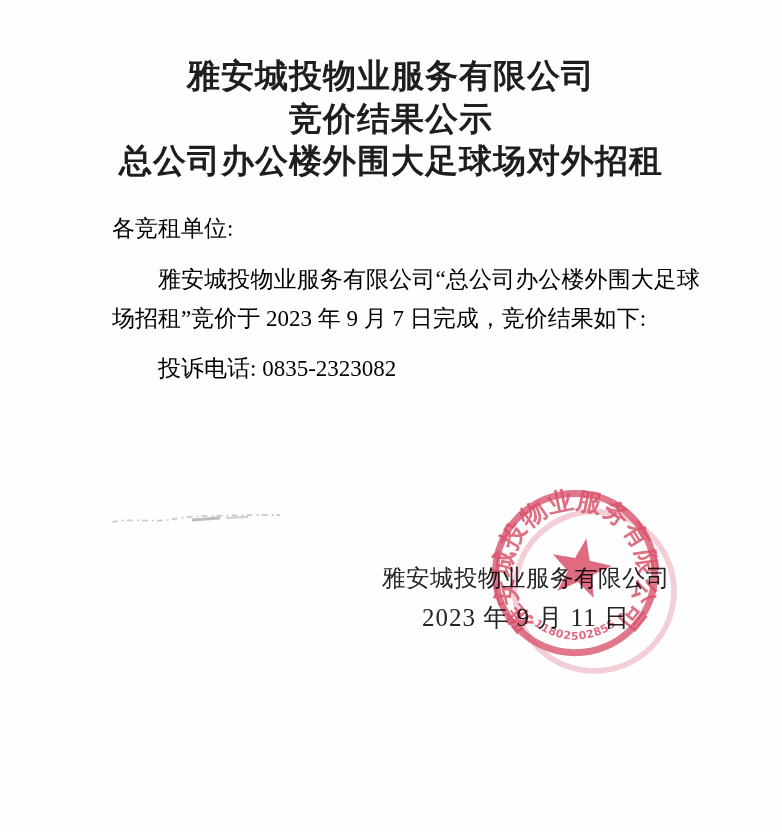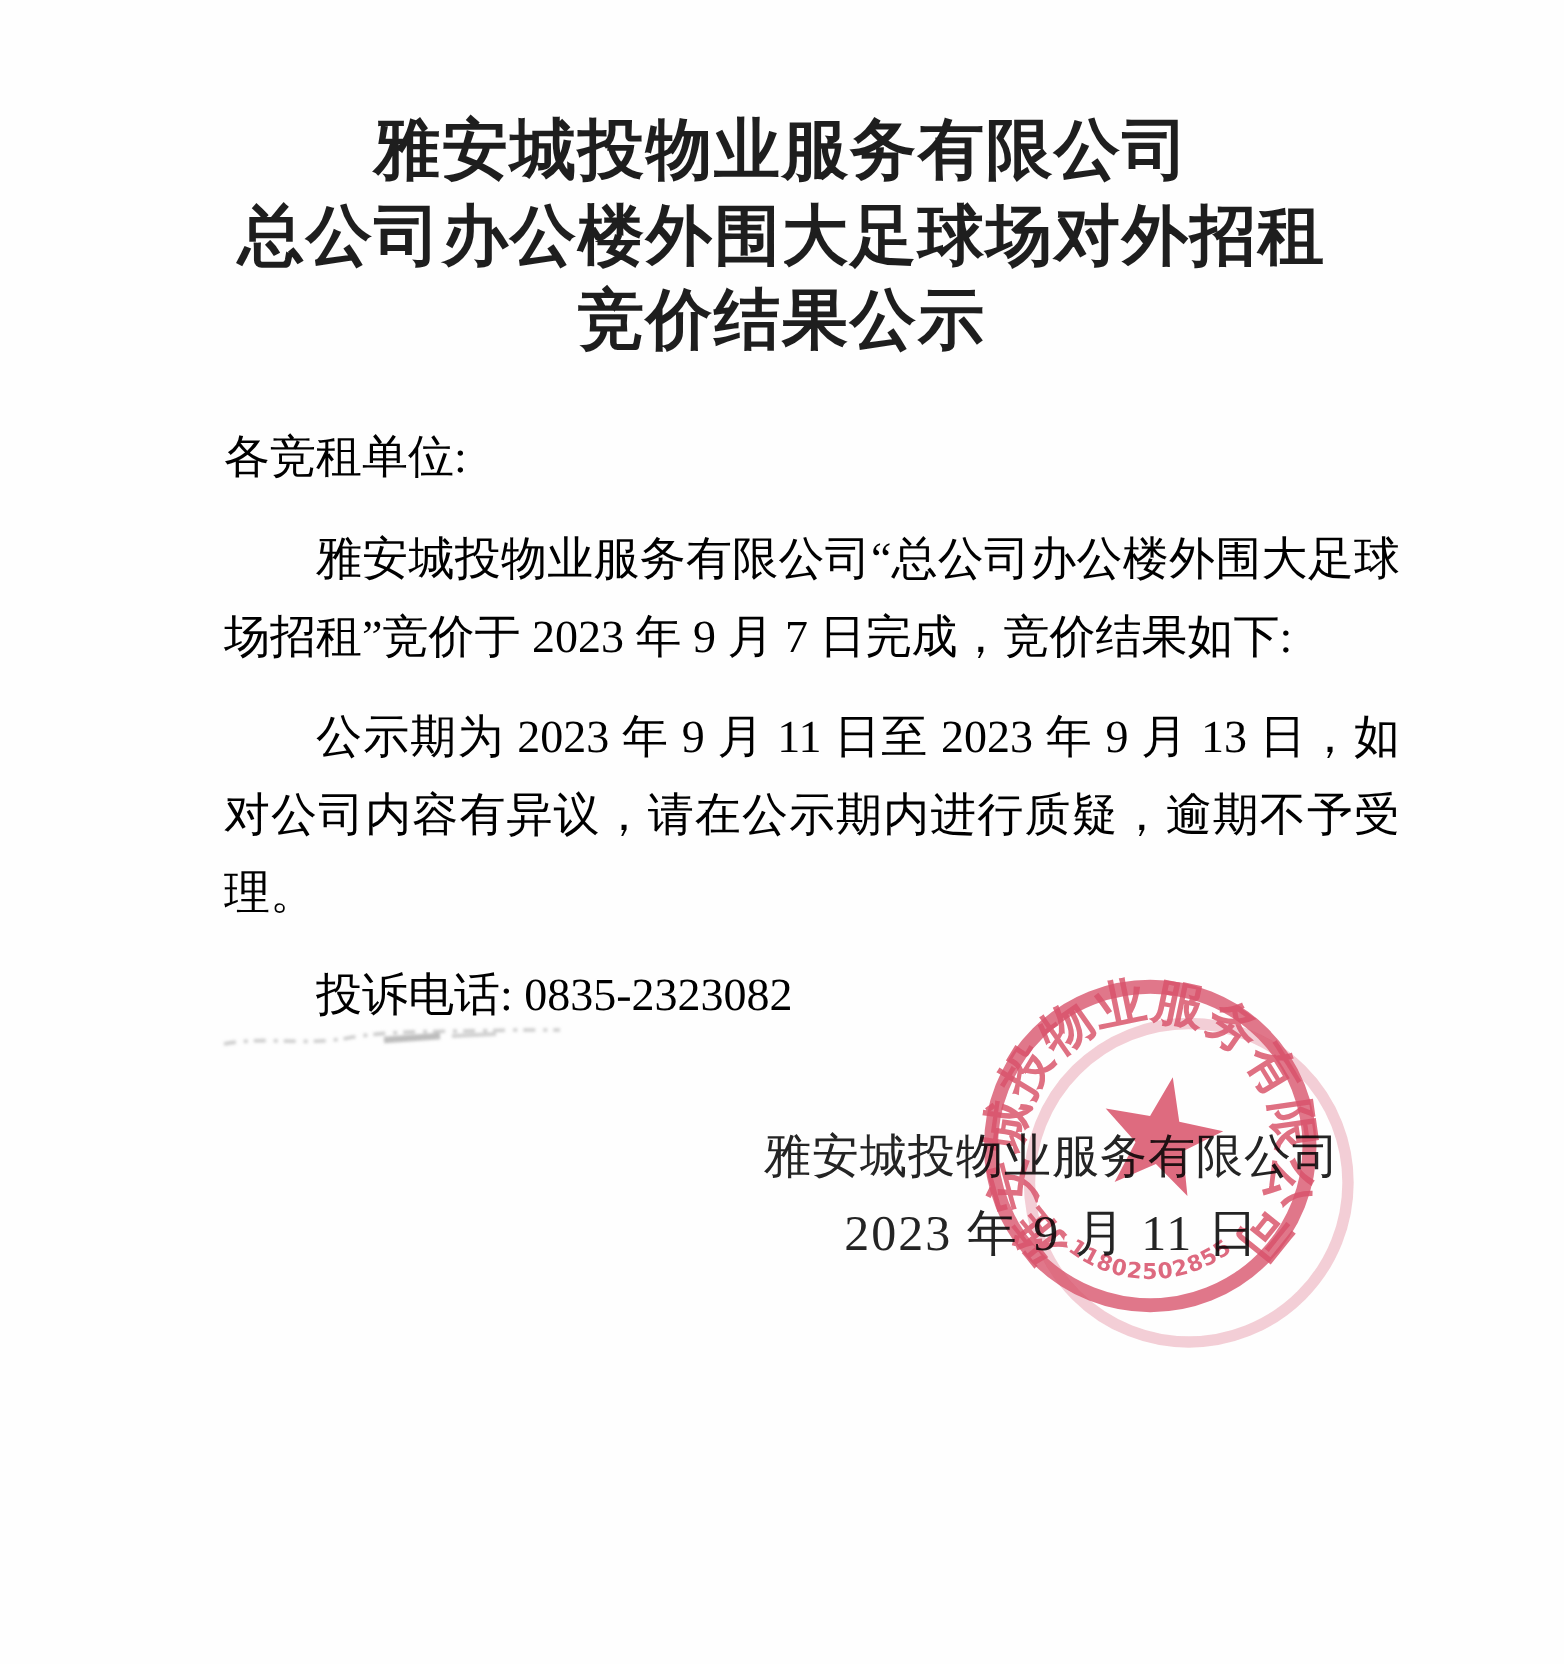--- a/index.html
+++ b/index.html
@@ -86,28 +86,27 @@
     letter-spacing: 0.6px;
   }
 </style>
 </head>
 <body>
 
 <div class="page">
 
   <div class="doc-title">
     <div>雅安城投物业服务有限公司</div>
+    <div>竞价结果公示</div>
     <div>总公司办公楼外围大足球场对外招租</div>
-    <div>竞价结果公示</div>
   </div>
 
   <div class="doc-body">
     <p class="salutation">各竞租单位:</p>
     <p class="para">雅安城投物业服务有限公司“总公司办公楼外围大足球场招租”竞价于 2023 年 9 月 7 日完成，竞价结果如下:</p>
-    <p class="para">公示期为 2023 年 9 月 11 日至 2023 年 9 月 13 日，如对公司内容有异议，请在公示期内进行质疑，逾期不予受理。</p>
     <p class="para">投诉电话: 0835-2323082</p>
   </div>
 
   <svg class="smudge" viewBox="0 0 195 26" xmlns="http://www.w3.org/2000/svg" aria-hidden="true">
     <defs>
       <filter id="smudgeblur" x="-20%" y="-60%" width="140%" height="260%">
         <feGaussianBlur stdDeviation="0.7"></feGaussianBlur>
       </filter>
     </defs>
     <g filter="url(#smudgeblur)">

